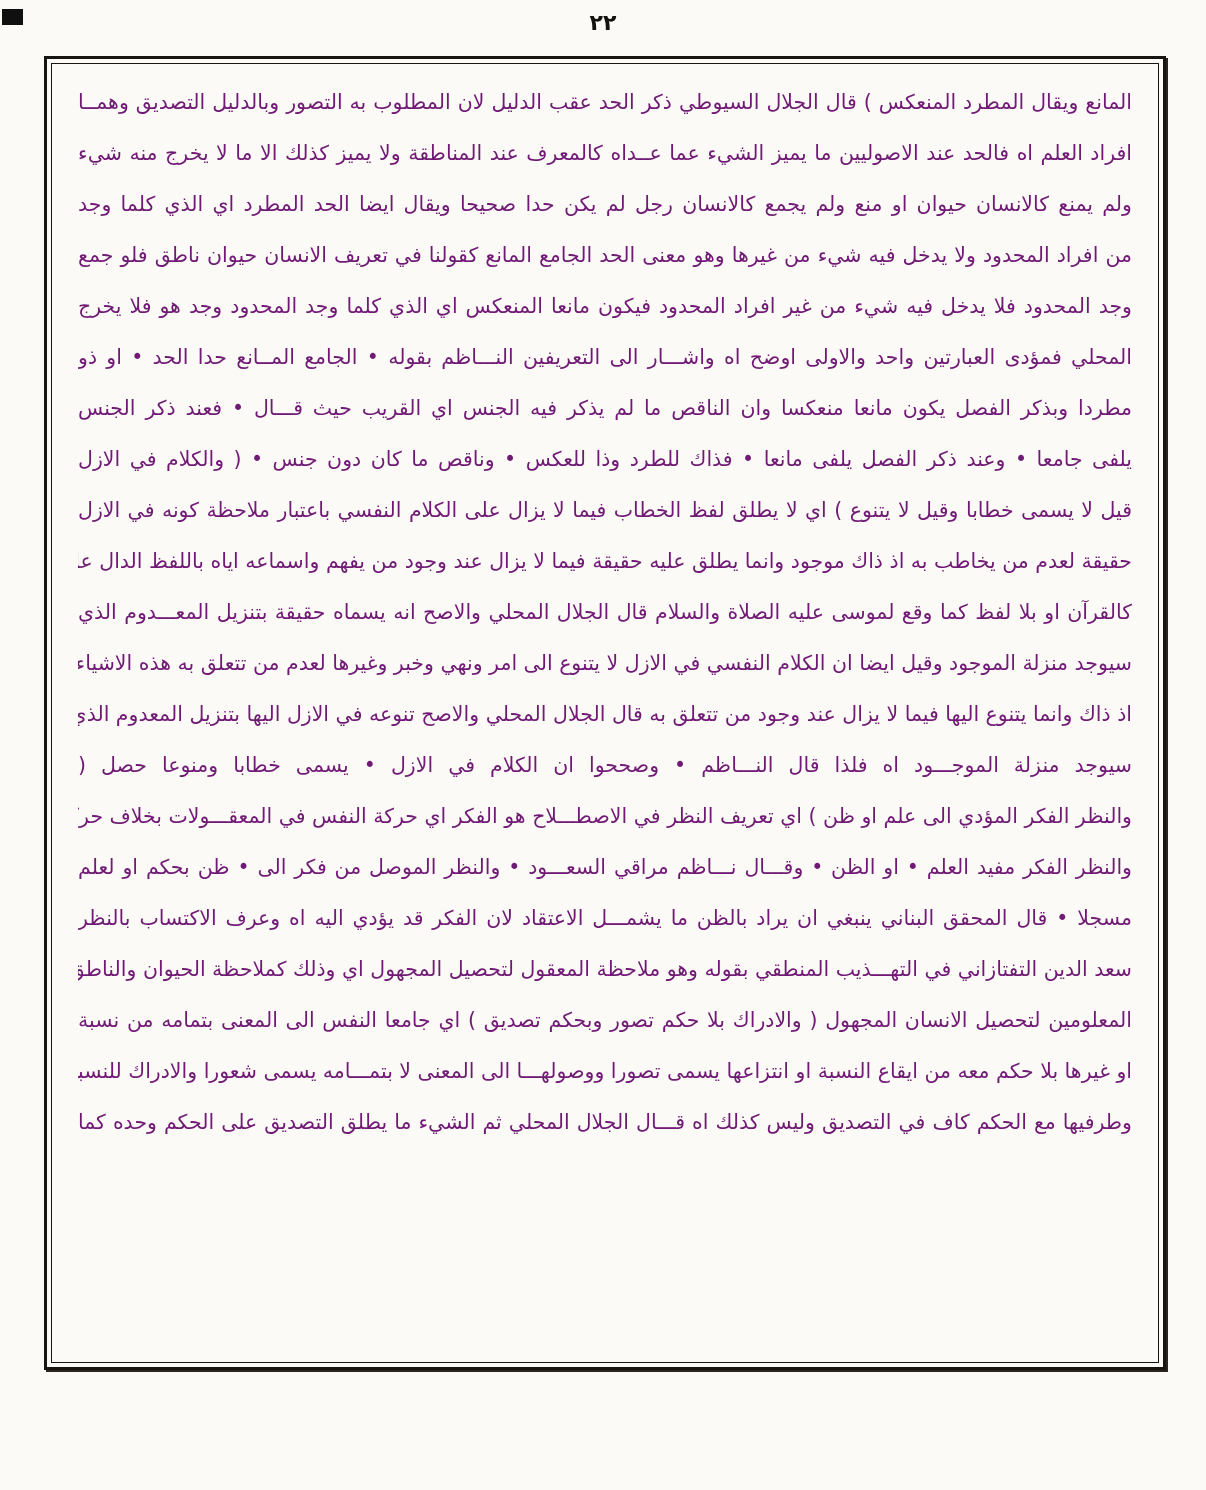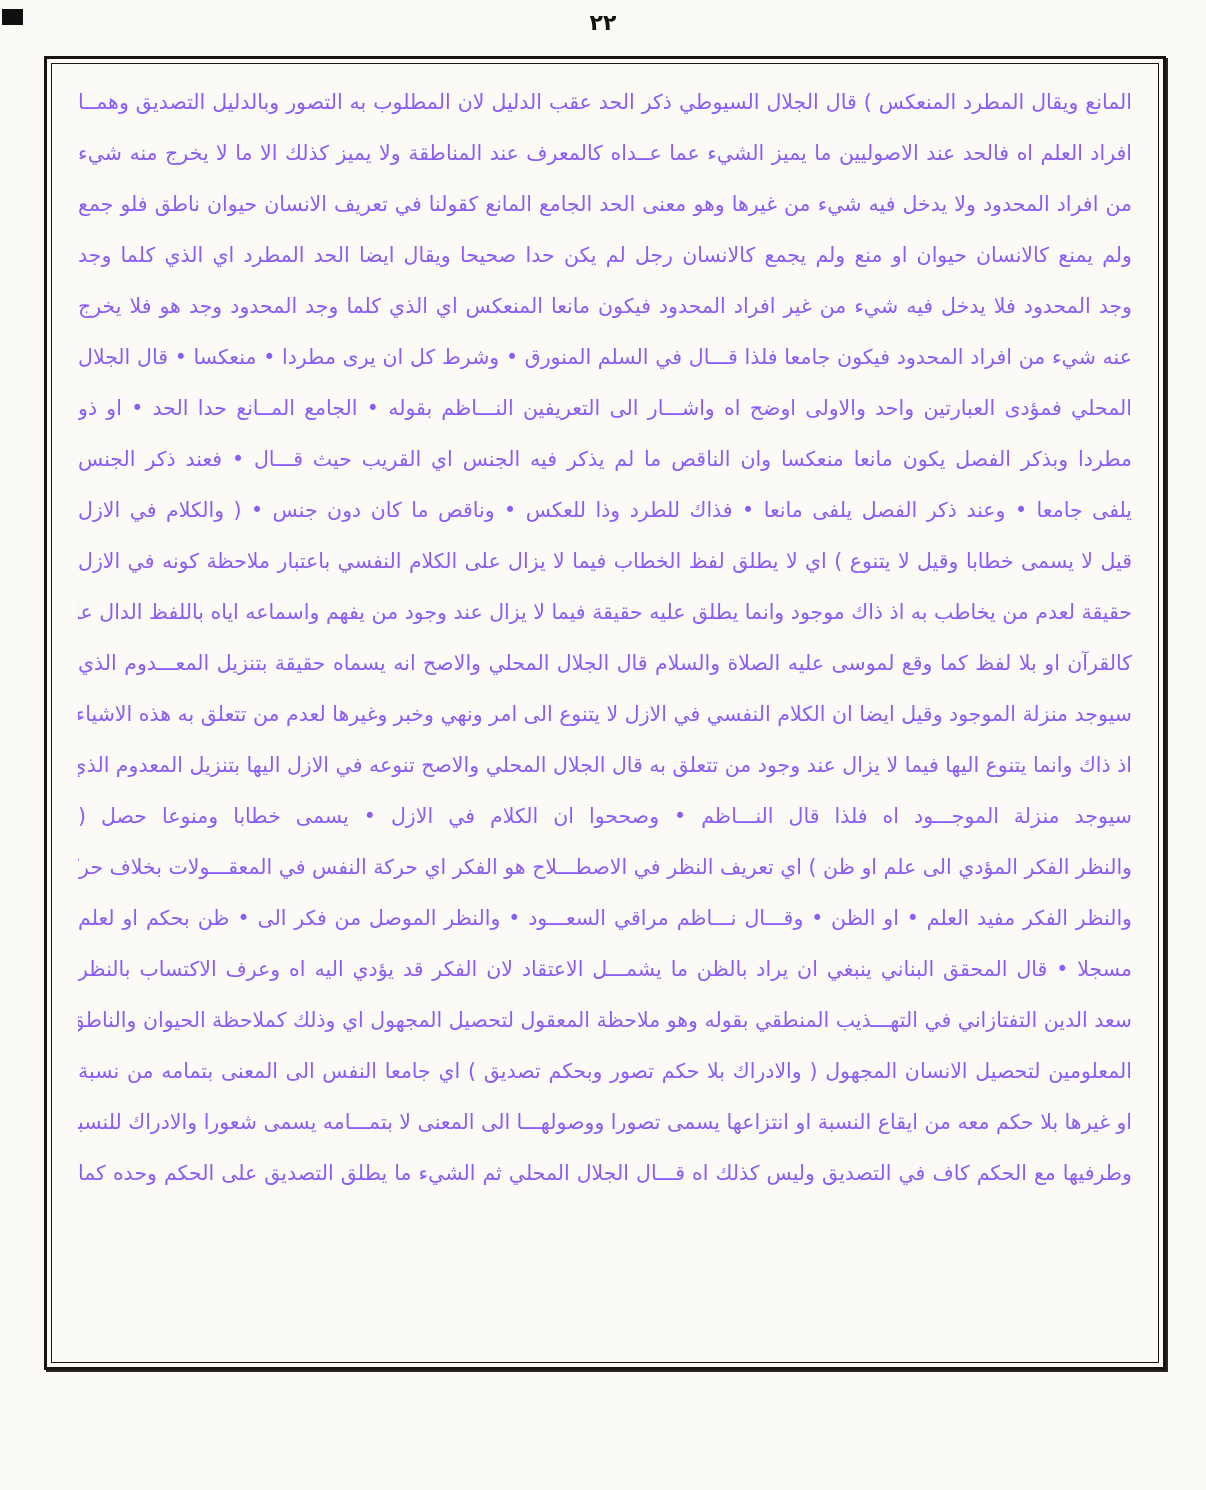--- a/index.html
+++ b/index.html
@@ -60,41 +60,40 @@
     padding: 13px 26px 0 26px;
   }
   .line {
     height: 51px;
     line-height: 51px;
     font-size: 20.5px;
     white-space: nowrap;
     overflow: hidden;
     text-align: justify;
     text-align-last: justify;
-    color: #8b5cf6;
+    color: #701a75;
   }
 </style>
 </head>
 <body>
 
 <div class="page">
 
   <div class="corner-mark"></div>
 
   <div class="page-number">٢٢</div>
 
   <div class="frame-outer">
     <div class="frame-inner">
       <div class="text-block">
         <div class="line">المانع ويقال المطرد المنعكس ) قال الجلال السيوطي ذكر الحد عقب الدليل لان المطلوب به التصور وبالدليل التصديق وهمــا</div>
         <div class="line">افراد العلم اه فالحد عند الاصوليين ما يميز الشيء عما عــداه كالمعرف عند المناطقة ولا يميز كذلك الا ما لا يخرج منه شيء</div>
+        <div class="line">ولم يمنع كالانسان حيوان او منع ولم يجمع كالانسان رجل لم يكن حدا صحيحا ويقال ايضا الحد المطرد اي الذي كلما وجد</div>
         <div class="line">من افراد المحدود ولا يدخل فيه شيء من غيرها وهو معنى الحد الجامع المانع كقولنا في تعريف الانسان حيوان ناطق فلو جمع</div>
-        <div class="line">ولم يمنع كالانسان حيوان او منع ولم يجمع كالانسان رجل لم يكن حدا صحيحا ويقال ايضا الحد المطرد اي الذي كلما وجد</div>
         <div class="line">وجد المحدود فلا يدخل فيه شيء من غير افراد المحدود فيكون مانعا المنعكس اي الذي كلما وجد المحدود وجد هو فلا يخرج</div>
-        <div class="line">عنه شيء من افراد المحدود فيكون جامعا فلذا قـــال في السلم المنورق • وشرط كل ان يرى مطردا • منعكسا • قال الجلال</div>
         <div class="line">المحلي فمؤدى العبارتين واحد والاولى اوضح اه واشـــار الى التعريفين النـــاظم بقوله • الجامع المــانع حدا الحد • او ذو</div>
         <div class="line">مطردا وبذكر الفصل يكون مانعا منعكسا وان الناقص ما لم يذكر فيه الجنس اي القريب حيث قـــال • فعند ذكر الجنس</div>
         <div class="line">يلفى جامعا • وعند ذكر الفصل يلفى مانعا • فذاك للطرد وذا للعكس • وناقص ما كان دون جنس • ( والكلام في الازل</div>
         <div class="line">قيل لا يسمى خطابا وقيل لا يتنوع ) اي لا يطلق لفظ الخطاب فيما لا يزال على الكلام النفسي باعتبار ملاحظة كونه في الازل</div>
         <div class="line">حقيقة لعدم من يخاطب به اذ ذاك موجود وانما يطلق عليه حقيقة فيما لا يزال عند وجود من يفهم واسماعه اياه باللفظ الدال عليه</div>
         <div class="line">كالقرآن او بلا لفظ كما وقع لموسى عليه الصلاة والسلام قال الجلال المحلي والاصح انه يسماه حقيقة بتنزيل المعـــدوم الذي</div>
         <div class="line">سيوجد منزلة الموجود وقيل ايضا ان الكلام النفسي في الازل لا يتنوع الى امر ونهي وخبر وغيرها لعدم من تتعلق به هذه الاشياء</div>
         <div class="line">اذ ذاك وانما يتنوع اليها فيما لا يزال عند وجود من تتعلق به قال الجلال المحلي والاصح تنوعه في الازل اليها بتنزيل المعدوم الذي</div>
         <div class="line">سيوجد منزلة الموجـــود اه فلذا قال النـــاظم • وصححوا ان الكلام في الازل • يسمى خطابا ومنوعا حصل (</div>
         <div class="line">والنظر الفكر المؤدي الى علم او ظن ) اي تعريف النظر في الاصطـــلاح هو الفكر اي حركة النفس في المعقـــولات بخلاف حركتها في</div>

